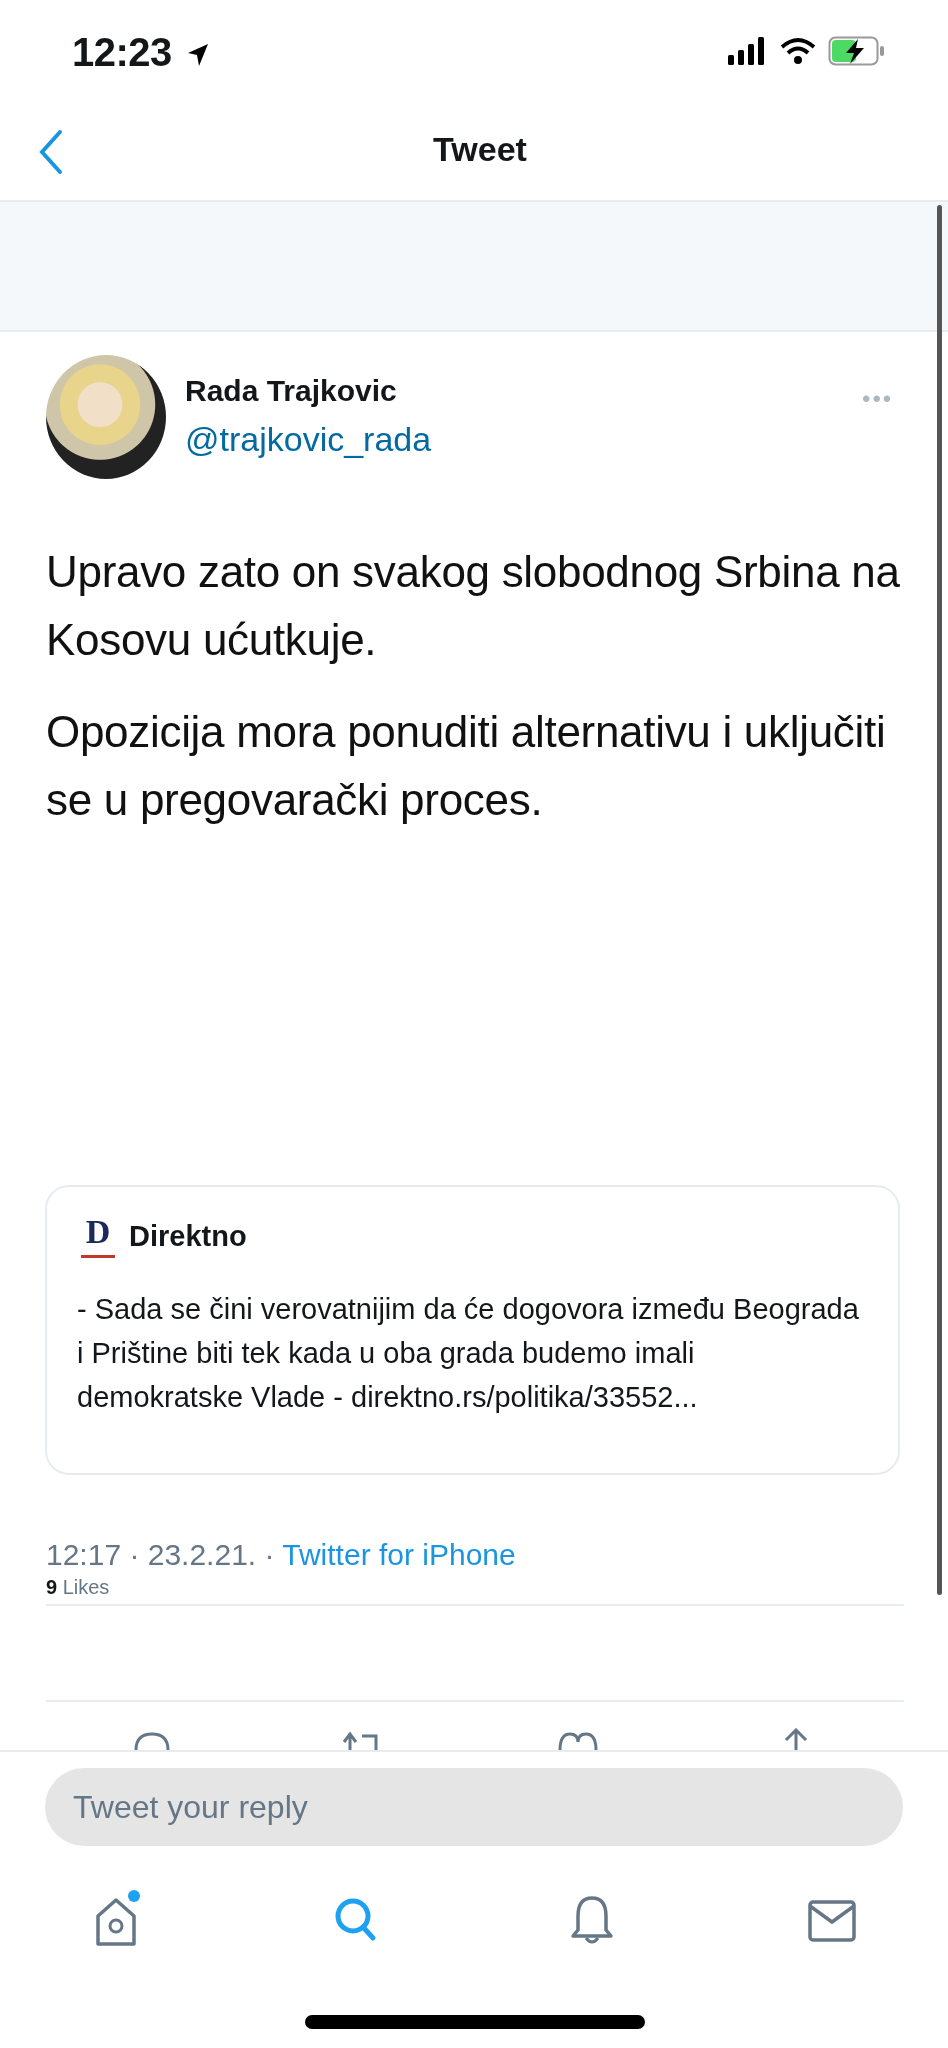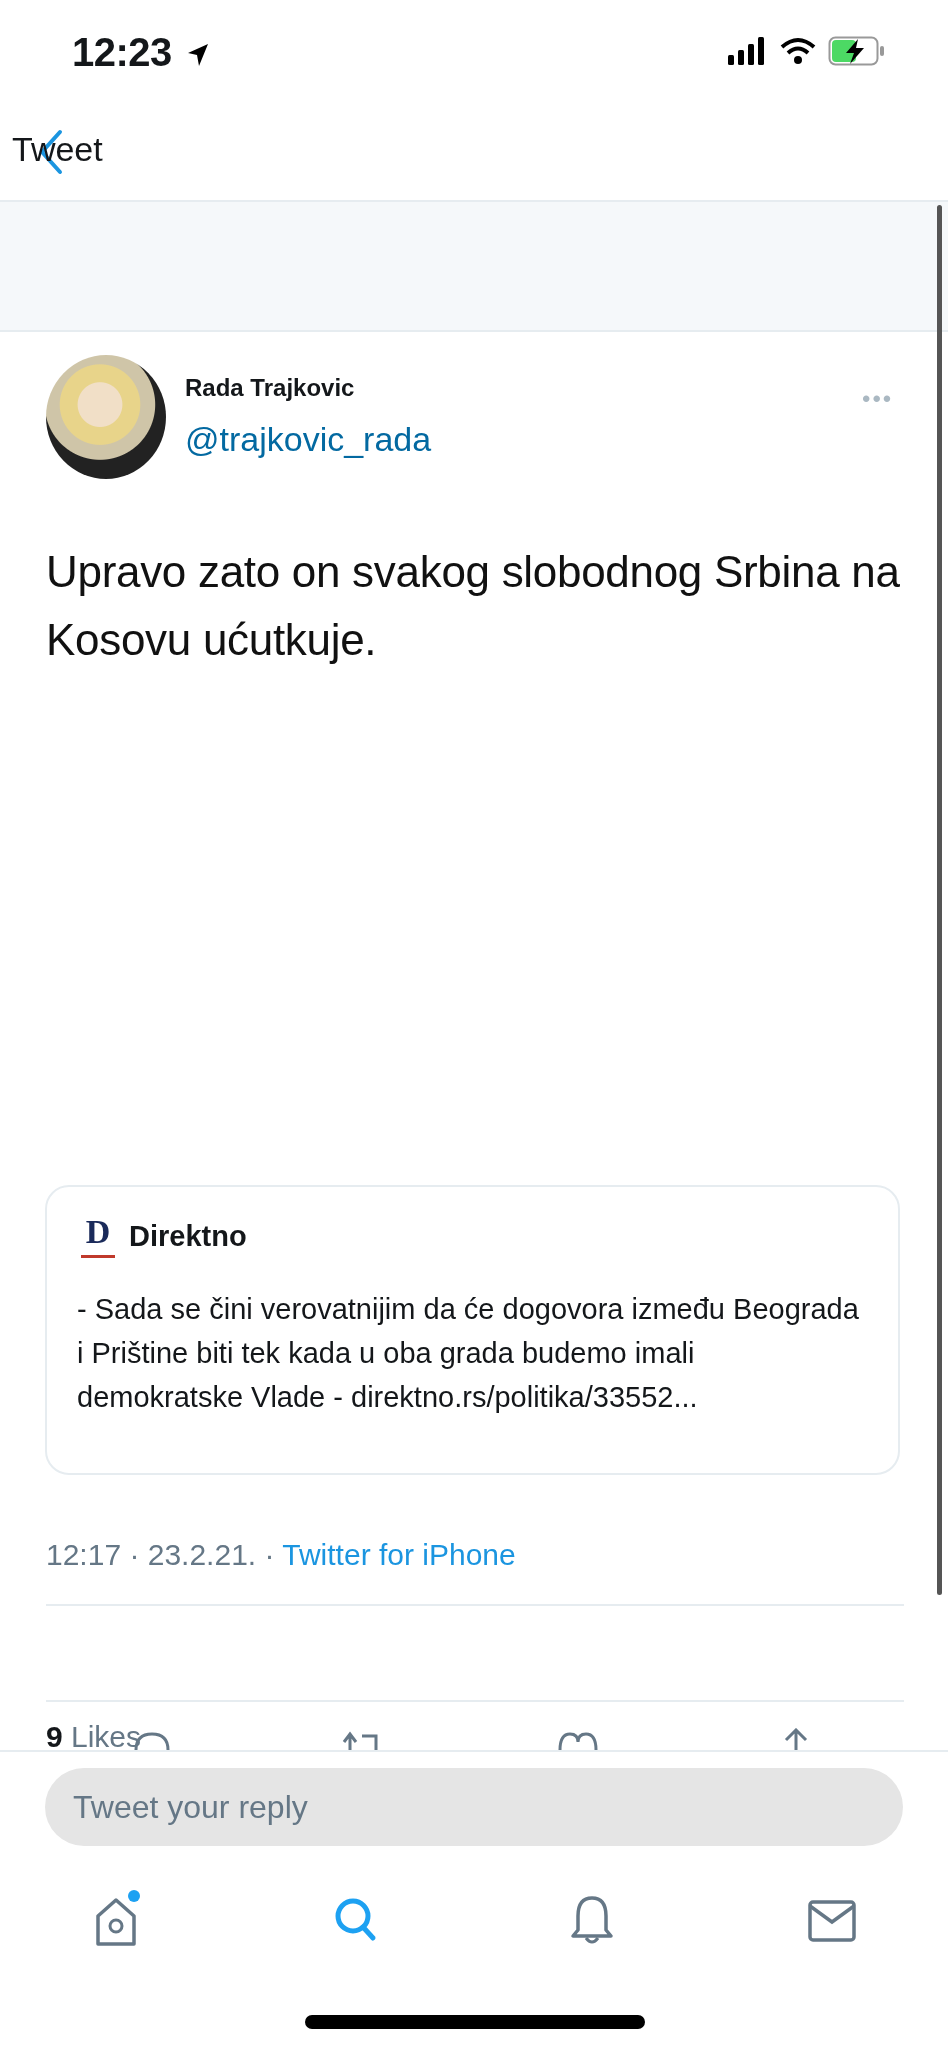--- a/index.html
+++ b/index.html
@@ -1,39 +1,39 @@
 <!DOCTYPE html>
 <html><head>
 <meta charset="utf-8">
 <style>
   html,body{margin:0;padding:0;background:#fff;}
   body{width:948px;height:2048px;position:relative;overflow:hidden;font-family:"Liberation Sans",sans-serif;color:#14171a;}
   .abs{position:absolute;}
   .status-time{left:72px;top:30px;font-size:40px;font-weight:bold;letter-spacing:-0.5px;}
   .status-icons{right:62px;top:36px;display:flex;align-items:center;gap:12px;}
-  .navbar-title{left:12px;right:0;top:130px;font-size:34px;font-weight:normal;}
+  .navbar-title{left:12px;right:0;top:130px;text-align:center;font-size:34px;font-weight:bold;}
   .back{left:36px;top:128px;width:30px;height:48px;}
   .band{left:0;top:200px;width:948px;height:128px;background:#f5f8fa;border-top:2px solid #e6ecf0;border-bottom:2px solid #e6ecf0;}
   .scrollbar{right:6px;top:205px;width:5px;height:1390px;background:#555;border-radius:3px;}
   .avatar{left:46px;top:355px;width:120px;height:124px;border-radius:50%;overflow:hidden;background:radial-gradient(circle at 45% 40%,#f1dfc7 0 22%,#e8d48a 23% 40%,#cfc5a8 41% 55%,#222 56% 100%);}
-  .name{left:185px;top:374px;font-size:24px;font-weight:bold;}
+  .name{left:185px;top:374px;font-size:30px;font-weight:bold;}
   .handle{left:185px;top:420px;font-size:34px;color:#0369a1;}
   .more{left:862px;top:385px;font-size:24px;color:#aab8c2;letter-spacing:2px;}
   .tweet-text{left:46px;top:538px;width:880px;font-size:44px;line-height:68px;color:#111;letter-spacing:-0.3px;}
   .tweet-text p{margin:0 0 24px 0;}
   .quote{left:45px;top:1185px;width:855px;height:290px;border:2px solid #e6ecf0;border-radius:24px;box-sizing:border-box;}
   .quote-head{position:absolute;left:34px;top:28px;display:flex;align-items:center;font-size:29px;}
   .quote-logo{width:34px;height:40px;font-family:"Liberation Serif",serif;font-weight:bold;color:#1a2a5a;font-size:34px;line-height:34px;text-align:center;border-bottom:3px solid #c0392b;margin-right:14px;}
   .quote-name{font-weight:bold;margin-right:10px;}
   .quote-handle{color:#657786;}
   .quote-body{position:absolute;left:30px;top:100px;width:790px;font-size:29px;line-height:44px;color:#14171a;}
   .meta{left:46px;top:1538px;font-size:30px;color:#657786;}
   .meta .src{color:#1b95e0;}
   .divider{left:46px;width:858px;height:2px;background:#e6ecf0;}
-  .likes{left:46px;top:1720px;font-size:30px;color:#657786;}
+  .likes{left:46px;top:1576px;font-size:20px;color:#657786;}
   .likes b{color:#14171a;font-weight:bold;}
   .actions{left:0;top:1720px;width:948px;height:30px;overflow:hidden;}
   .bottombar{left:0;top:1750px;width:948px;height:298px;background:#fff;border-top:2px solid #e6ecf0;}
   .reply{left:45px;top:1768px;width:858px;height:78px;border-radius:40px;background:#e5e5e5;font-size:32px;color:#657786;line-height:78px;padding-left:28px;box-sizing:border-box;}
   .tabs{left:0;top:1880px;width:948px;height:80px;}
   .tab{position:absolute;top:0;width:64px;height:80px;display:flex;align-items:center;justify-content:center;}
   .home-ind{left:305px;top:2015px;width:340px;height:14px;border-radius:7px;background:#000;}
 </style>
 </head>
 <body>
@@ -72,20 +72,21 @@
 <div class="abs band"></div>
 <div class="abs scrollbar"></div>
 
 <div class="abs avatar"></div>
 <div class="abs name">Rada Trajkovic</div>
 <div class="abs handle">@trajkovic_rada</div>
 <div class="abs more">•••</div>
 
 <div class="abs tweet-text">
   <p>Upravo zato on svakog slobodnog Srbina na Kosovu ućutkuje.</p>
+  <p>Opozicija mora ponuditi alternativu i uključiti se u pregovarački proces.</p>
 </div>
 
 <div class="abs quote">
   <div class="quote-head">
     <div class="quote-logo">D</div>
     <span class="quote-name">Direktno</span>
   </div>
   <div class="quote-body">- Sada se čini verovatnijim da će dogovora između Beograda i Prištine biti tek kada u oba grada budemo imali demokratske Vlade - direktno.rs/politika/33552...</div>
 </div>
 

